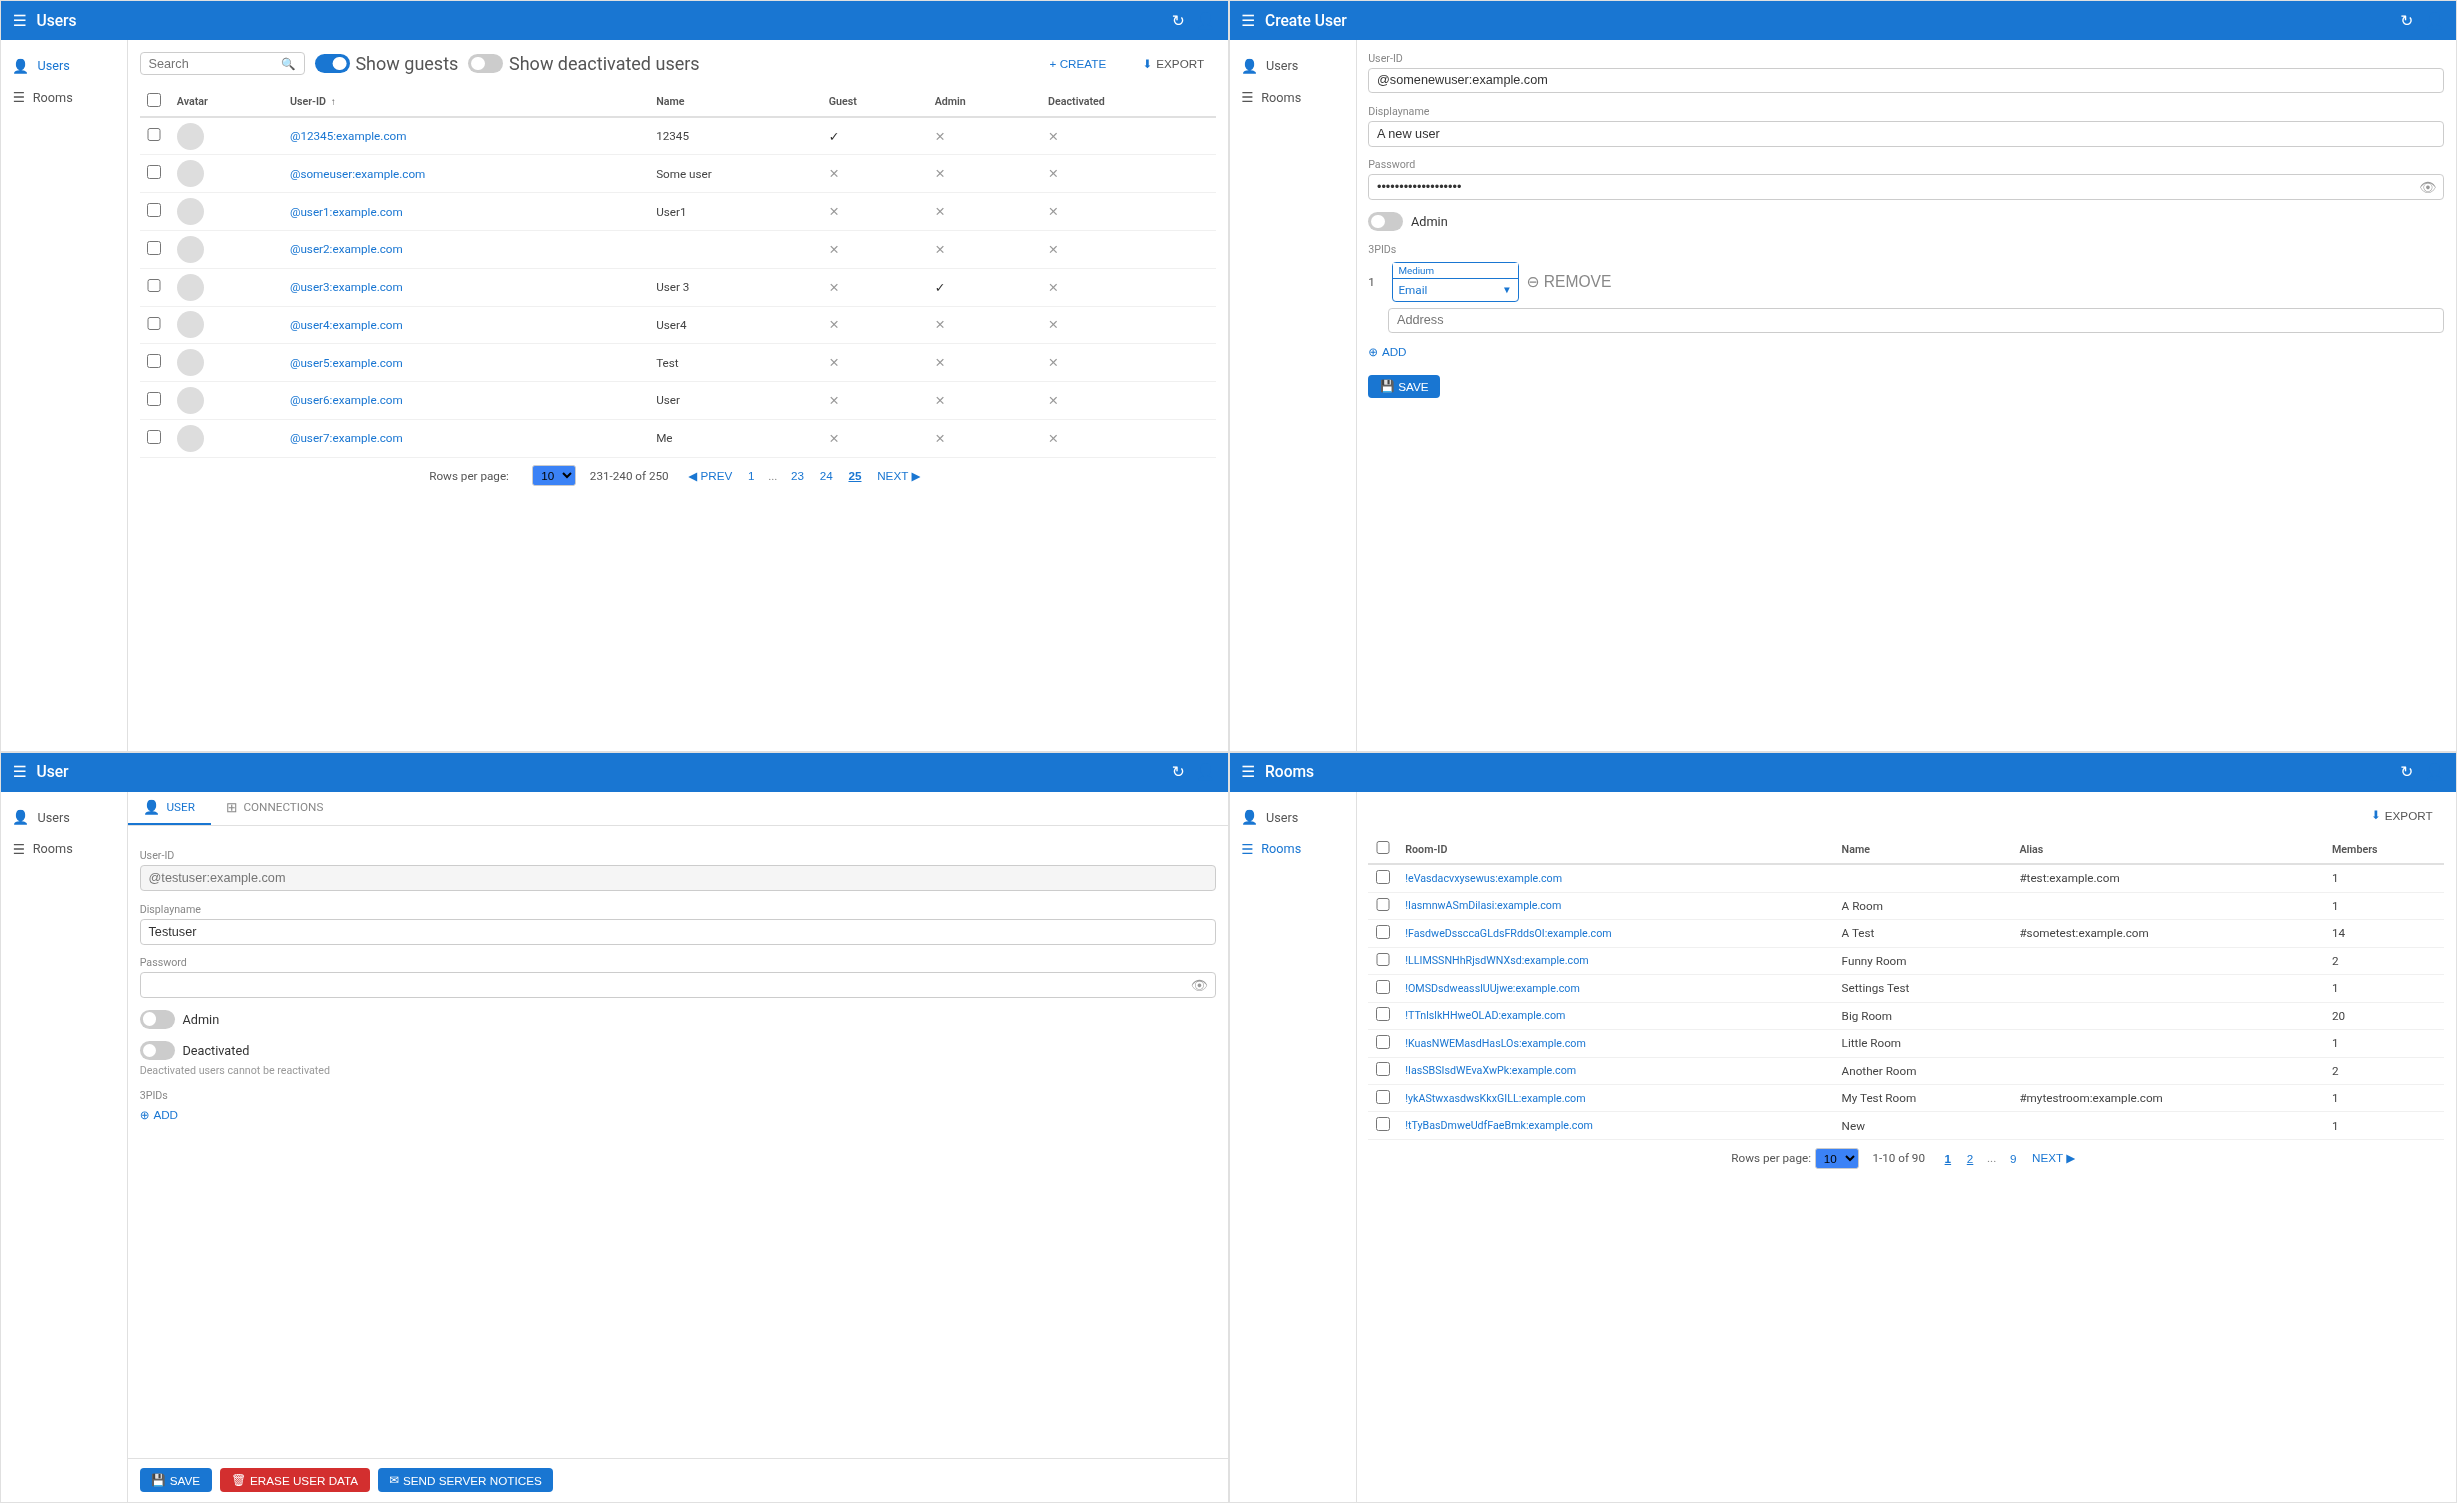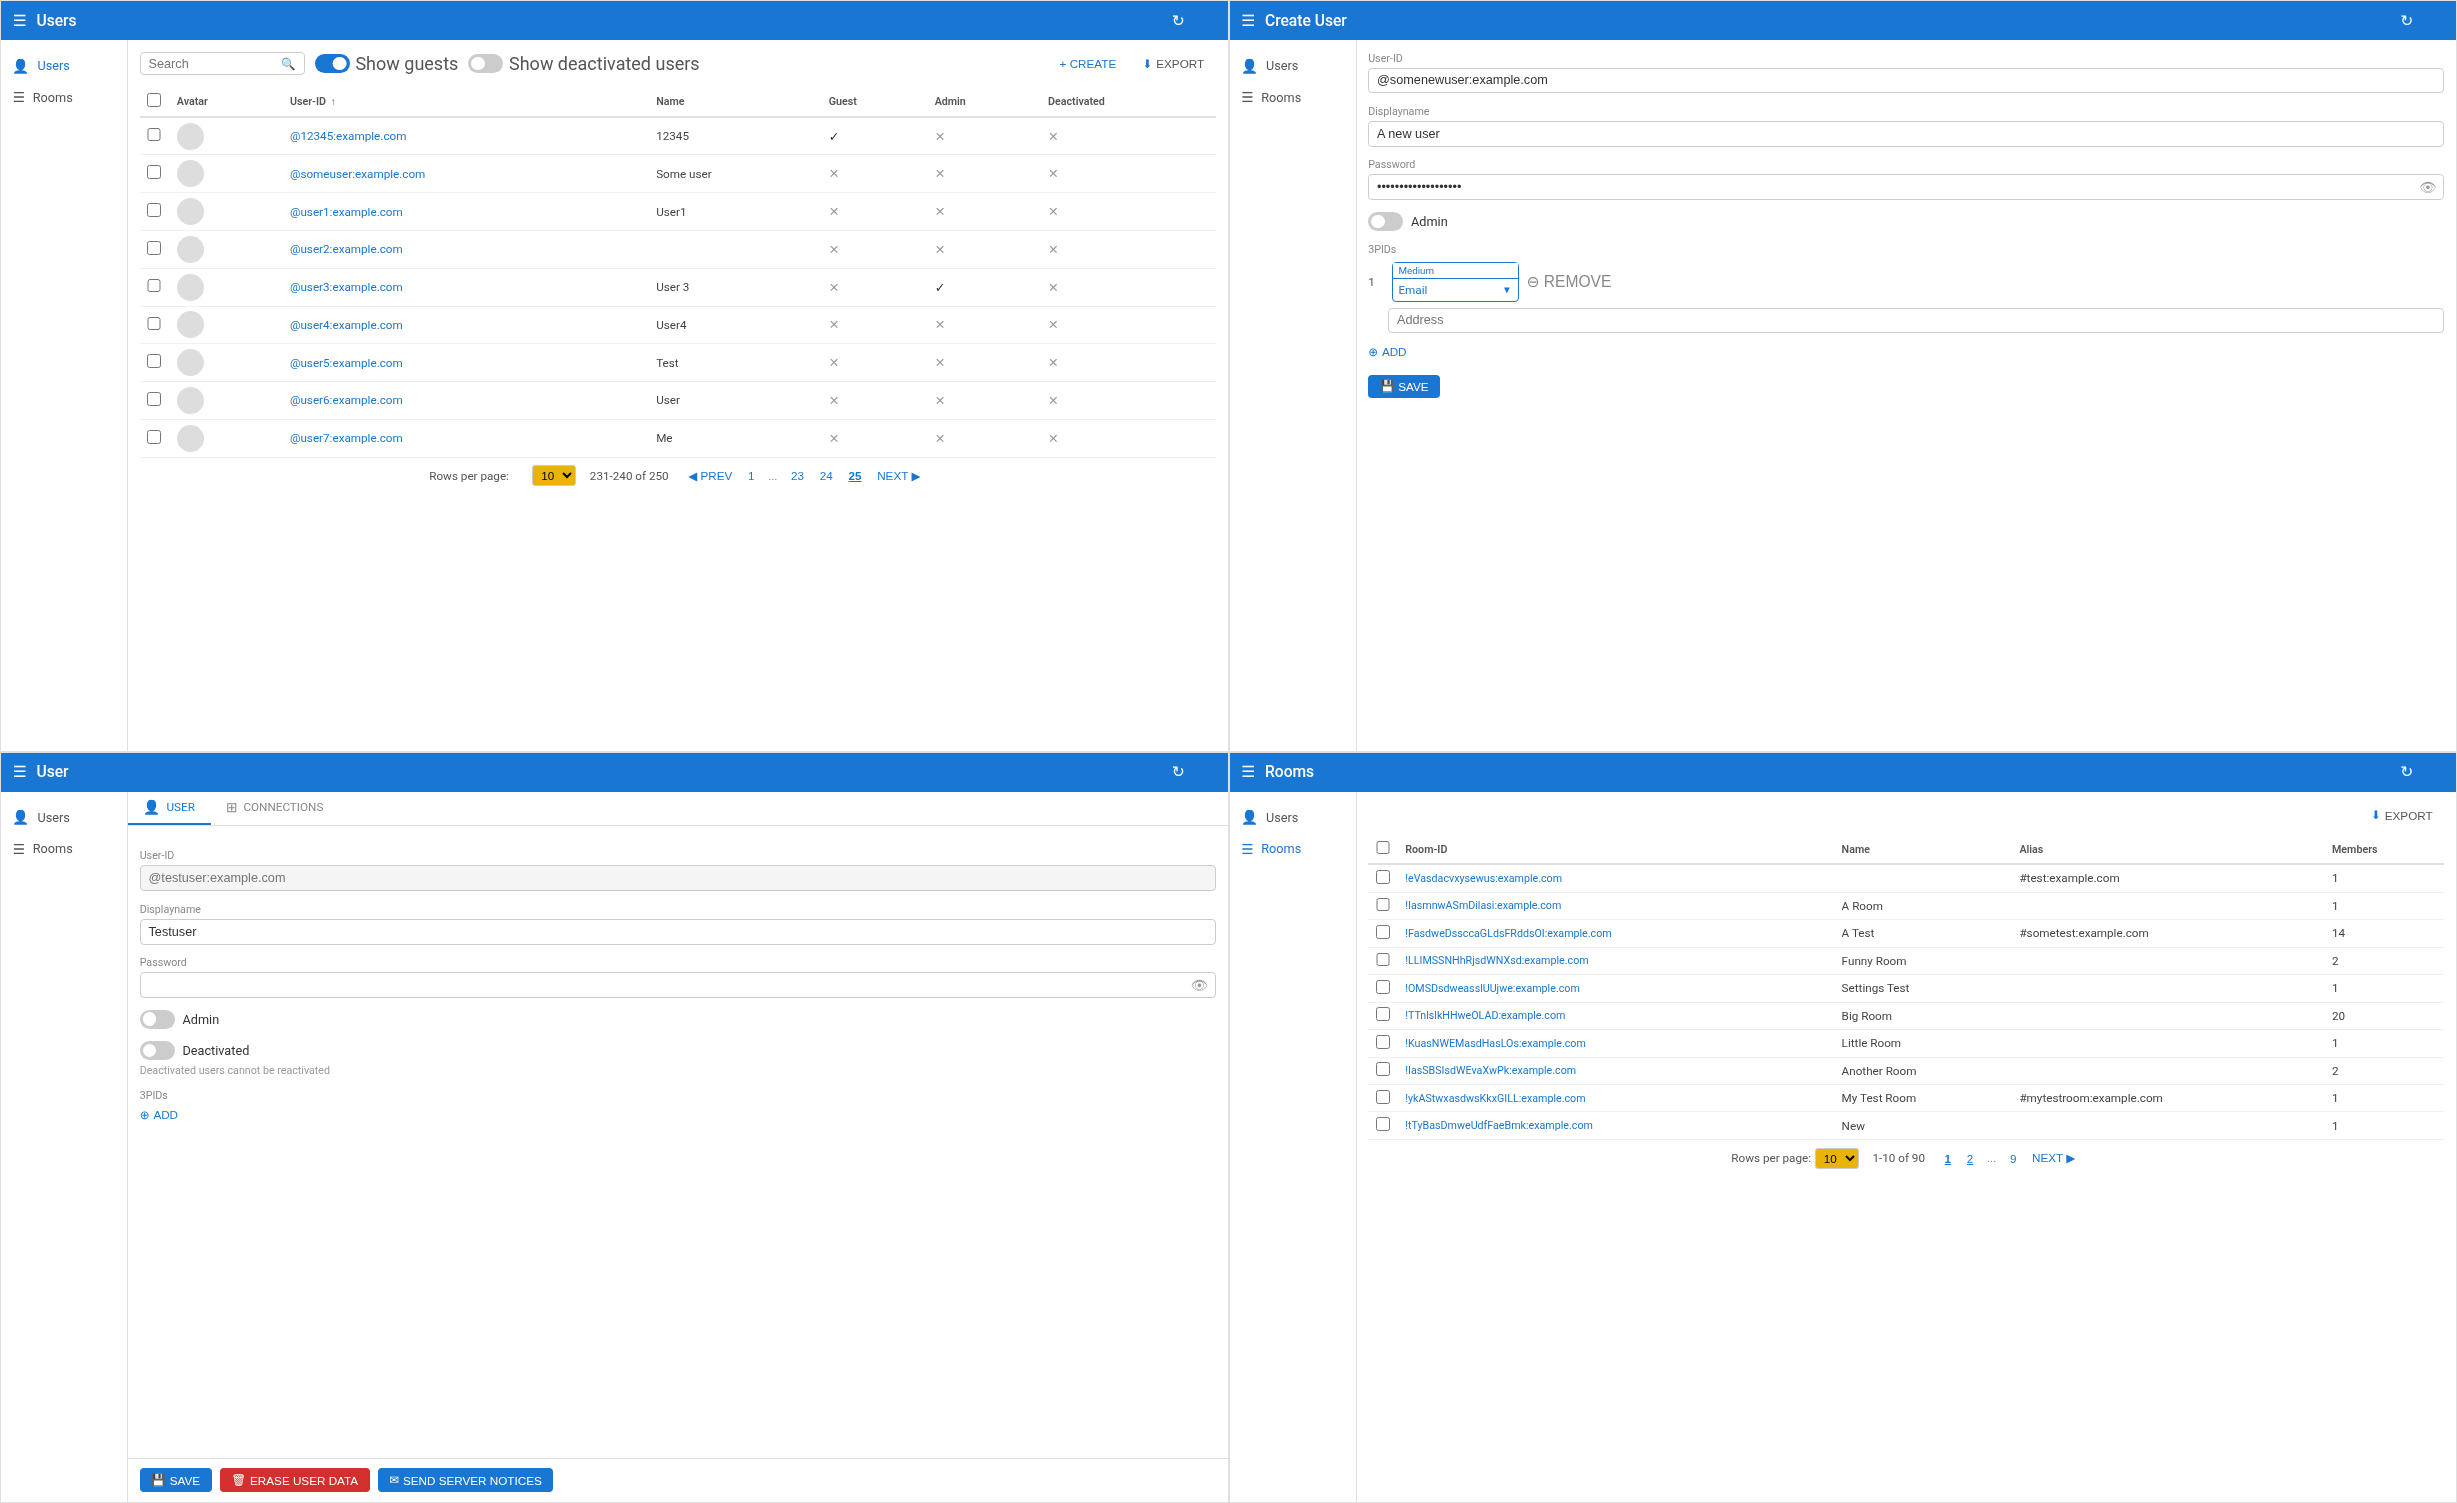--- a/index.html
+++ b/index.html
@@ -96,33 +96,33 @@
 
     
     .cb { width: 13.7px; height: 13.7px; cursor: pointer; }
 
     
     .sort-arrow { font-size: 9.8px; margin-left: 2px; }
 
     .dots { padding: 2px 3.9px; color: #888; }
 
     
-    select.small { border: 1px solid #ccc; border-radius: 2.9px; padding: 2px 3.9px; font-size: 11.7px; background: #eab308; }
+    select.small { border: 1px solid #ccc; border-radius: 2.9px; padding: 2px 3.9px; font-size: 11.7px; background: #3b82f6; }
 
     .bottom-actions { display: flex; align-items: center; gap: 7.8px; padding: 9.8px 11.7px; border-top: 1px solid #e0e0e0; }
 
     .pid-combo { display: flex; flex-direction: column; min-width: 127px; border: 1px solid #1976d2; border-radius: 3.9px; }
     .pid-combo .pid-medium-bar { background: #fff; padding: 2px 5.9px; font-size: 9.8px; color: #1976d2; border-bottom: 1px solid #1976d2; }
     .pid-combo .pid-email-bar { padding: 3.9px 5.9px; font-size: 11.7px; color: #1976d2; display: flex; justify-content: space-between; align-items: center; }
 
     .avatar-cell { width: 27px; height: 27px; border-radius: 50%; background: #ddd; display: flex; align-items: center; justify-content: center; font-size: 10.7px; color: #666; }
 
     .header-right { margin-left: auto; display: flex; align-items: center; gap: 11.7px; }
 
-    .create-export-row { display: flex; align-items: center; gap: 3px; margin-left: auto; }
+    .create-export-row { display: flex; align-items: center; gap: 13px; margin-left: auto; }
   </style>
 </head>
 <body>
 
 <div class="app-container">
 
   <div class="panel">
 
     <div class="panel-header">
       <span class="hamburger">☰</span>

